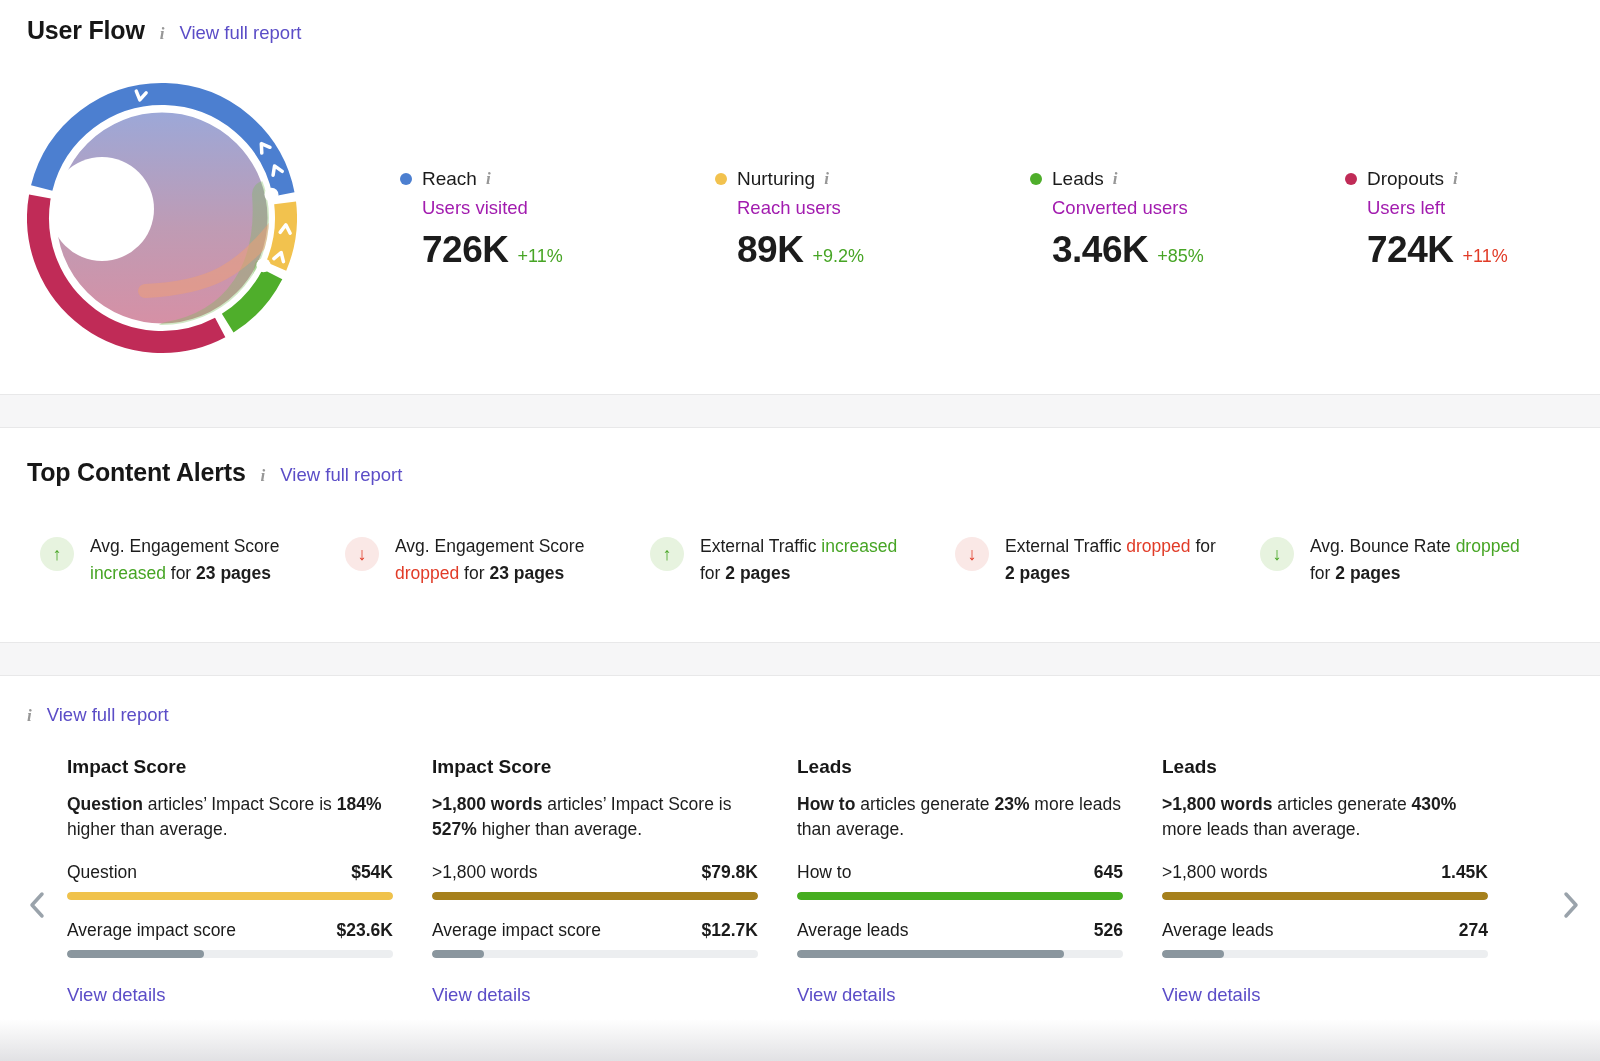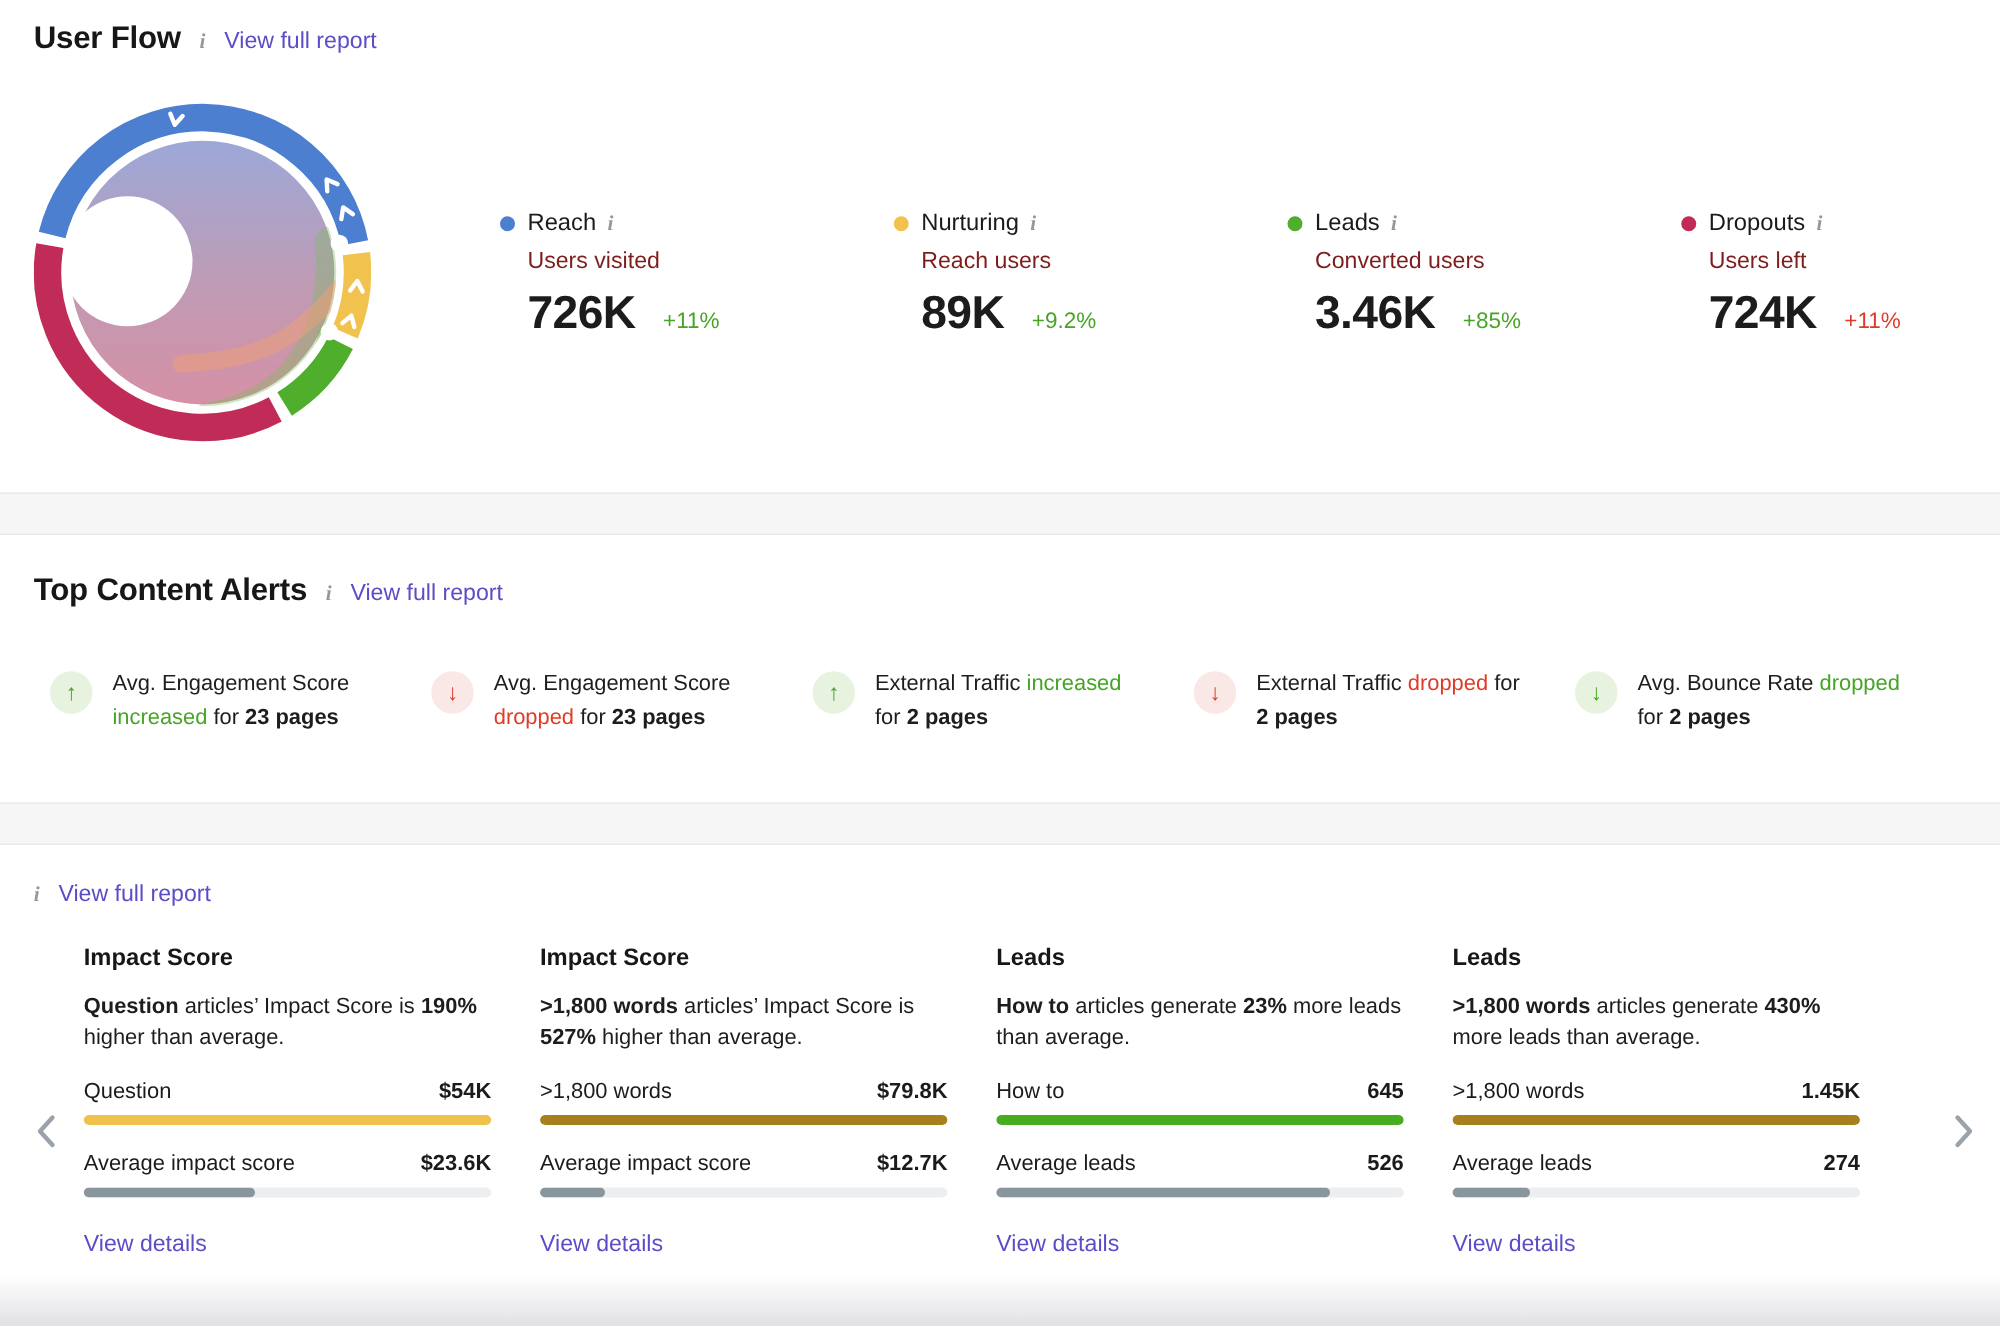--- a/index.html
+++ b/index.html
@@ -15,22 +15,22 @@
             font-size:17px; color:#979797; cursor:pointer; }
   .link { color:#5b4dc7; font-size:18.5px; cursor:pointer; text-decoration:none; }
 
   
   #user-flow { position:relative; height:394px; padding:16px 0 0 27px; }
   #uf-diagram { position:absolute; left:27px; top:82px; }
   #uf-metrics { position:absolute; left:400px; top:168px; display:grid; grid-template-columns:repeat(4,315px); }
   .metric-head { display:flex; align-items:center; font-size:19px; color:#1b1b1b; }
   .dot { width:12px; height:12px; border-radius:50%; flex:none; margin-right:10px; }
   .metric-head .info-i { margin-left:9px; }
-  .metric-sub { margin:7px 0 0 22px; font-size:18.5px; color:#7f1d1d; }
-  .metric-val { margin:10px 0 0 22px; display:flex; align-items:baseline; gap:22px; }
+  .metric-sub { margin:7px 0 0 22px; font-size:18.5px; color:#a21caf; }
+  .metric-val { margin:10px 0 0 22px; display:flex; align-items:baseline; gap:9px; }
   .metric-num { font-size:37px; font-weight:700; color:#1c1c1c; letter-spacing:-0.5px; }
   .metric-chg { font-size:18px; }
 
   .band { height:34px; background:#f6f6f7; border-top:1px solid #e8e8e9; border-bottom:1px solid #e8e8e9; }
 
   
   #alerts-sec { height:214px; padding:30px 15px 0 27px; }
   #alerts-row { display:grid; grid-template-columns:repeat(5,305px); margin:46px 0 0 13px; }
   .alert { display:flex; align-items:flex-start; cursor:pointer; }
   .alert-ic { width:34px; height:34px; border-radius:50%; flex:none; margin-top:4px;
@@ -222,21 +222,21 @@
 <section id="insights-sec">
   <div class="sec-header">
     <span class="info-i">i</span>
     <a class="link">View full report</a>
   </div>
 
   <div id="cards">
 
     <div class="card">
       <div class="card-title">Impact Score</div>
-      <p class="card-desc"><b>Question</b><span> articles’ Impact Score is </span><b>190%</b><span> higher than average.</span></p>
+      <p class="card-desc"><b>Question</b><span> articles’ Impact Score is </span><b>184%</b><span> higher than average.</span></p>
       <div class="crow">
           <span>Question</span>
           <span class="cval">$54K</span>
         </div>
       <div class="cbar">
           <div class="cfill" style="width: 100%; background: rgb(240, 194, 75);"></div>
         </div>
       <div class="crow crow2">
           <span>Average impact score</span>
           <span class="cval">$23.6K</span>

